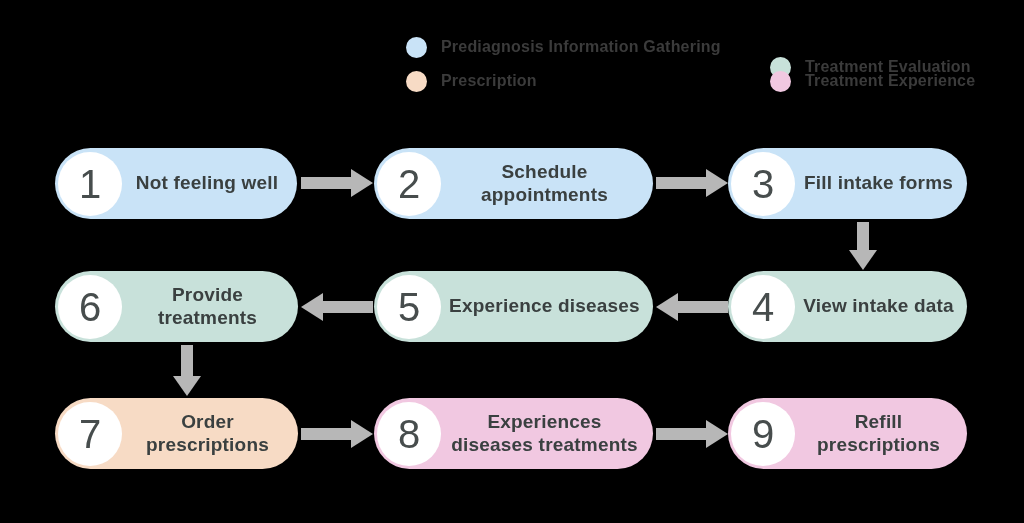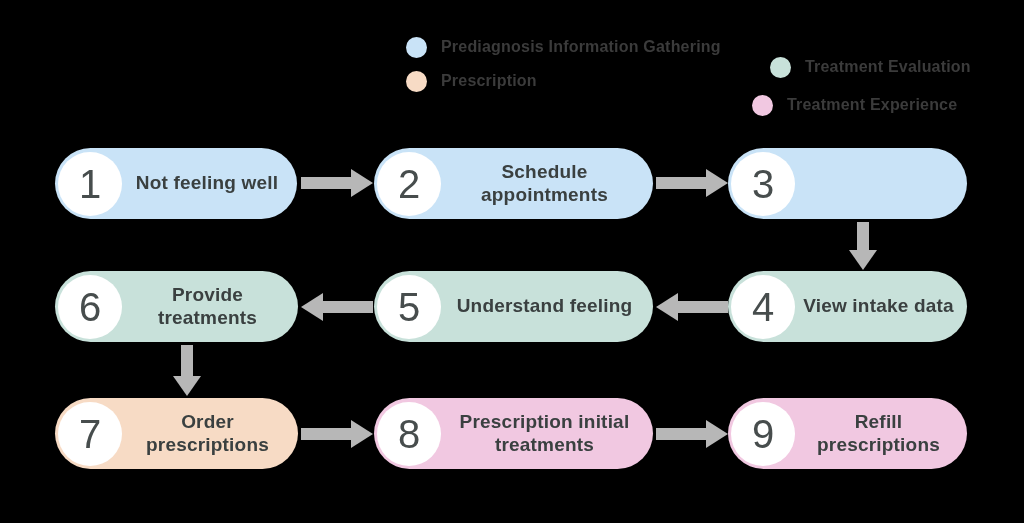--- a/index.html
+++ b/index.html
@@ -41,73 +41,74 @@
     <span class="legend-label">Prediagnosis Information Gathering</span>
   </div>
   <div class="legend-item" style="left:770px;top:36px;margin-top:20px;">
     <span class="legend-dot" style="background: rgb(200, 225, 218);"></span>
     <span class="legend-label">Treatment Evaluation</span>
   </div>
   <div class="legend-item" style="left:406px;top:70px;justify-content:flex-end;">
     <span class="legend-dot" style="background: rgb(247, 219, 197);"></span>
     <span class="legend-label">Prescription</span>
   </div>
-  <div class="legend-item" style="left:752px;top:70px;margin-top:24px;">
+  <div class="legend-item" style="left:770px;top:70px;">
     <span class="legend-dot" style="background: rgb(241, 200, 225);"></span>
     <span class="legend-label">Treatment Experience</span>
   </div>
 
   <div class="pill" style="left: 55px; top: 148px; width: 242px; background: rgb(201, 227, 247);">
     <div class="circle">
         <span class="step-number">1</span>
       </div>
     <div class="pill-label">Not feeling well</div>
   </div>
   <div class="pill" style="left: 374px; top: 148px; width: 279px; background: rgb(201, 227, 247);">
     <div class="circle">
         <span class="step-number">2</span>
       </div>
     <div class="pill-label">Schedule appointments</div>
   </div>
   <div class="pill" style="left: 728px; top: 148px; width: 239px; background: rgb(201, 227, 247);">
     <div class="circle">
         <span class="step-number">3</span>
       </div>
+    <div class="pill-label">Fill intake forms</div>
   </div>
 
   <div class="pill" style="left: 55px; top: 271px; width: 243px; background: rgb(200, 225, 218);">
     <div class="circle">
         <span class="step-number">6</span>
       </div>
     <div class="pill-label">Provide treatments</div>
   </div>
   <div class="pill" style="left: 374px; top: 271px; width: 279px; background: rgb(200, 225, 218);">
     <div class="circle">
         <span class="step-number">5</span>
       </div>
-    <div class="pill-label">Understand feeling</div>
+    <div class="pill-label">Experience diseases</div>
   </div>
   <div class="pill" style="left: 728px; top: 271px; width: 239px; background: rgb(200, 225, 218);">
     <div class="circle">
         <span class="step-number">4</span>
       </div>
     <div class="pill-label">View intake data</div>
   </div>
 
   <div class="pill" style="left: 55px; top: 398px; width: 243px; background: rgb(247, 219, 197);">
     <div class="circle">
         <span class="step-number">7</span>
       </div>
     <div class="pill-label">Order prescriptions</div>
   </div>
   <div class="pill" style="left: 374px; top: 398px; width: 279px; background: rgb(241, 200, 225);">
     <div class="circle">
         <span class="step-number">8</span>
       </div>
-    <div class="pill-label">Prescription initial treatments</div>
+    <div class="pill-label">Experiences diseases treatments</div>
   </div>
   <div class="pill" style="left: 728px; top: 398px; width: 239px; background: rgb(241, 200, 225);">
     <div class="circle">
         <span class="step-number">9</span>
       </div>
     <div class="pill-label">Refill prescriptions</div>
   </div>
 
   <svg class="arrow" style="left:301px;top:169px;" width="72" height="28" viewBox="0 0 72 28">
     <rect x="0" y="8" width="52" height="12" fill="#b7b7b7"></rect>

